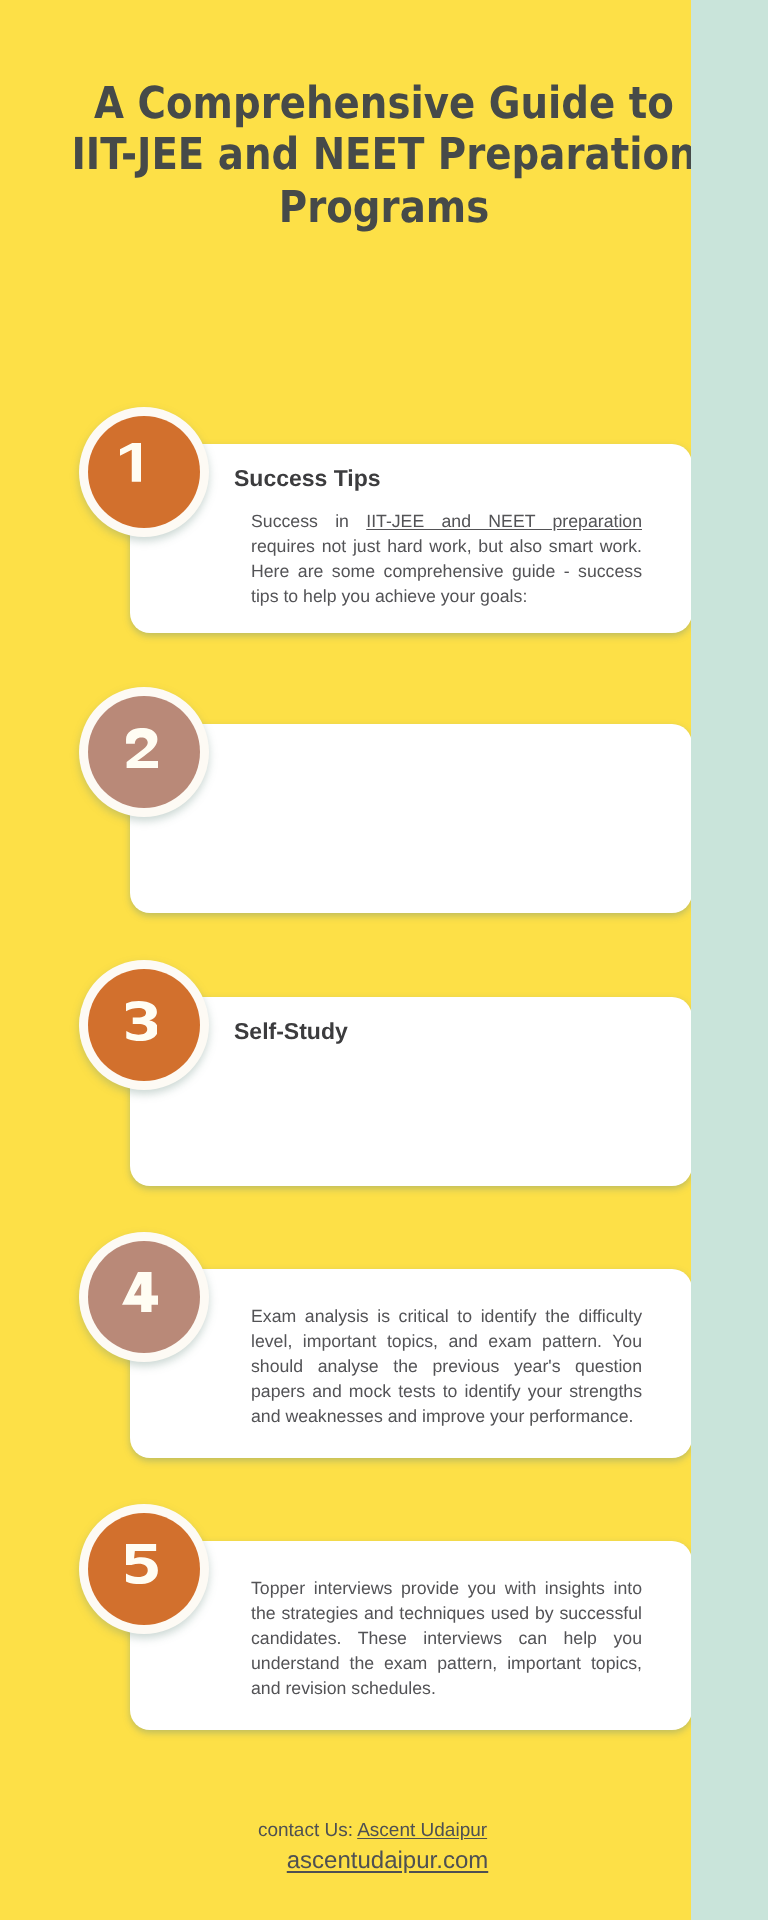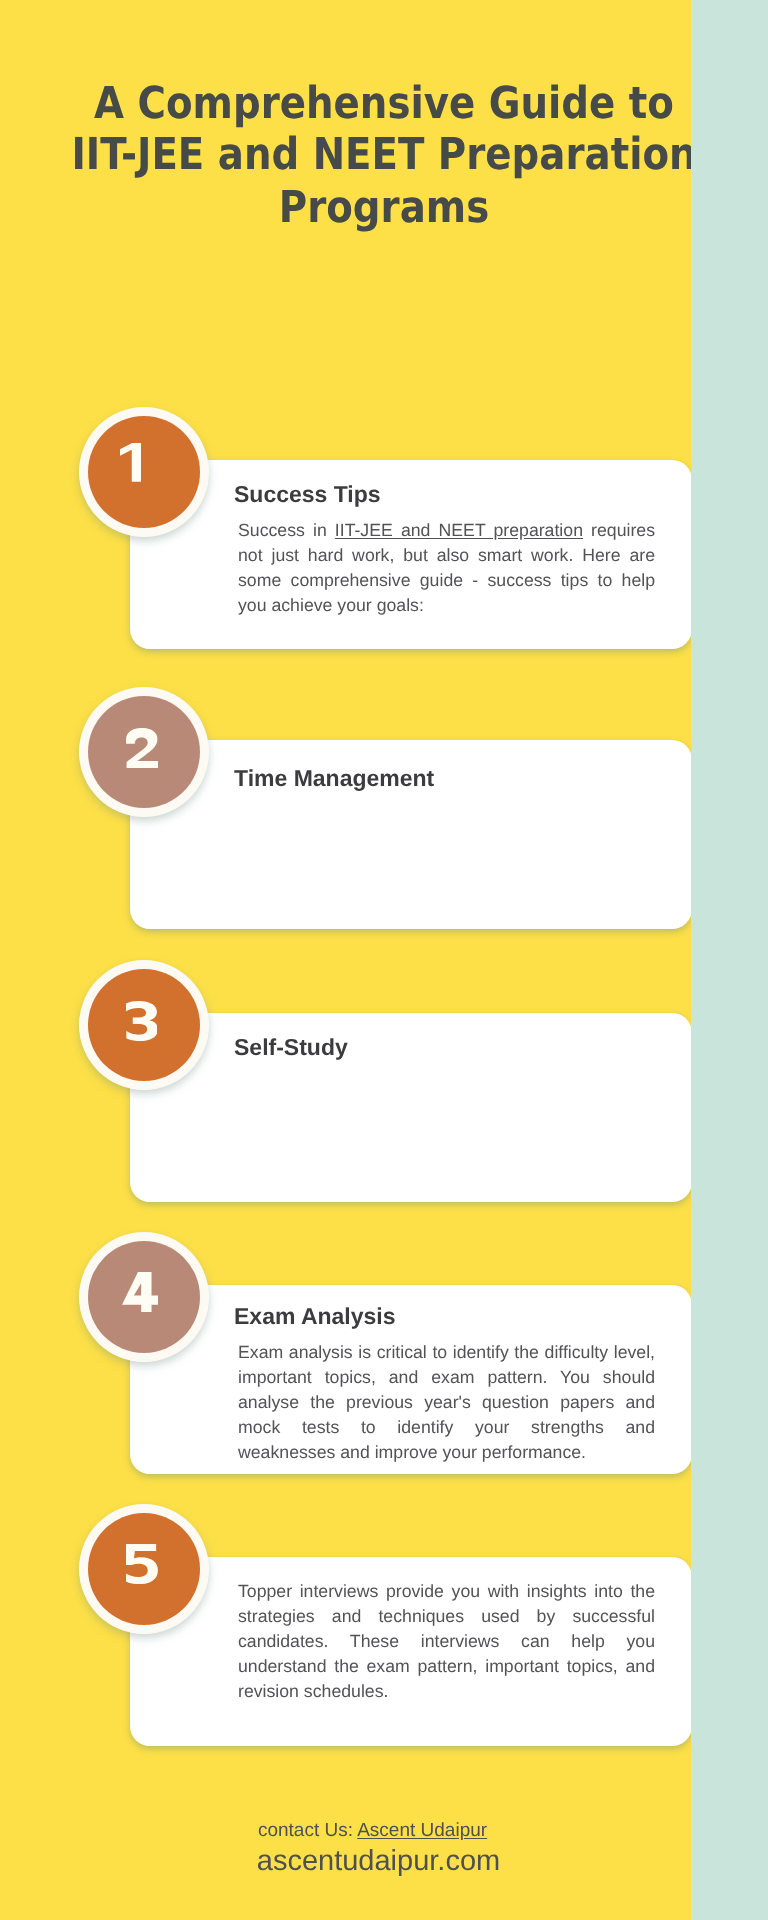--- a/index.html
+++ b/index.html
@@ -24,21 +24,21 @@
     color:#464a49;
   }
   .title .tl { display:block; white-space:nowrap; transform:scaleX(0.88); }
   .title .tl1 { position:absolute; left:0; top:78px;  width:768px; }
   .title .tl2 { position:absolute; left:0; top:129px; width:768px; }
   .title .tl3 { position:absolute; left:0; top:182px; width:768px; }
 
   
   .card-wrap { position:absolute; left:0; width:768px; height:0; }
   .card {
-    position:absolute; left:130px; top:16px; width:562px; height:189px;
+    position:absolute; left:130px; top:0; width:562px; height:189px;
     background:#ffffff; border-radius:20px;
     box-shadow:0 3px 7px rgba(105,140,128,0.42);
     box-sizing:border-box;
     padding:0 33px 0 104px;
     padding-top:var(--pt, 23px);
   }
   .badge {
     position:absolute; left:79px; top:-37px;
     width:130px; height:130px; border-radius:50%;
     background:#fdfaf4;
@@ -49,33 +49,33 @@
   .badge .inner {
     width:112px; height:112px; border-radius:50%;
     display:flex; align-items:center; justify-content:center;
   }
   .badge .numglyph { position:absolute; display:block; }
   .card h3 {
     margin:0 0 10px 0; font-size:23px; font-weight:bold;
     color:#3c3c3e; line-height:27px;
   }
   .card p {
-    margin:4px; font-size:17.7px; line-height:25px;
+    margin:17px; font-size:17.7px; line-height:25px;
     color:#535356; text-align:justify;
   }
   .card p u { text-decoration:underline; text-underline-offset:2px; }
 
   
   .footer {
     position:absolute; left:0; top:0; width:768px;
     text-align:center; color:#4e5052;
   }
   .footer .l1 { position:absolute; left:0; top:1818px; width:745px; font-size:19px; line-height:26px; }
   .footer .l1 u { text-underline-offset:2px; }
-  .footer .l2 { position:absolute; left:0; top:1846px; width:757px; font-size:29px; line-height:30px; text-underline-offset:2.5px; }
+  .footer .l2 { position:absolute; left:0; top:1846px; width:757px; font-size:24px; line-height:30px; text-decoration:underline; text-underline-offset:2.5px;padding-left:9px; }
 </style>
 </head>
 <body>
 
 <div class="page">
 
   <div class="title">
     <span class="tl tl1">A Comprehensive Guide to</span>
     <span class="tl tl2">IIT-JEE and NEET Preparation</span>
     <span class="tl tl3">Programs</span>
@@ -89,21 +89,20 @@
         </div>
         <div class="badge">
           <div class="inner" style="background: rgb(210, 112, 45);"></div>
           <svg width="21.4" height="38.8" viewBox="56.0 -1.0 453.0 1002.0" preserveAspectRatio="none" class="numglyph" style="left: 40.6px; top: 36.1px;">
             <path d="M305 175 L55 330 L55 160 L315 0 L510 0 L510 1000 L305 1000 Z" fill="#fffdf3"></path>
           </svg>
         </div>
       </div>
       <div class="card-wrap" style="top: 724px;">
         <div class="card" style="--pt: 25px;">
-          <h3>Time Management</h3>
         </div>
         <div class="badge">
           <div class="inner" style="background: rgb(185, 137, 120);"></div>
           <svg width="32.4" height="40.1" viewBox="29.0 -19.0 693.0 1020.0" preserveAspectRatio="none" class="numglyph" style="left: 46.5px; top: 40.8px;">
             <path d="M30 270 C30 175 64 101 132 50 C200 -1 286 -20 380 -20 C476 -20 553 6 612 58 C671 110 701 180 701 268 C701 346 677 416 630 478 C583 540 512 611 418 691 L270 822 L722 822 L722 1000 L42 1000 L42 848 L390 529 C459 467 494 409 494 355 C494 313 482 281 458 258 C434 235 400 224 356 224 C312 224 278 238 254 266 C230 294 218 332 218 380 L30 380 Z" fill="#fffdf3"></path>
           </svg>
         </div>
       </div>
       <div class="card-wrap" style="top: 997px;">
         <div class="card" style="--pt: 21px;">
@@ -111,21 +110,20 @@
         </div>
         <div class="badge">
           <div class="inner" style="background: rgb(210, 112, 45);"></div>
           <svg width="31.9" height="40.1" viewBox="60 -25 643 1025" preserveAspectRatio="none" class="numglyph" style="left: 46.5px; top: 40.5px;">
             <path d="M60 40 C130 -5 215 -25 320 -25 C430 -25 520 0 585 50 C650 100 683 168 683 254 C683 318 664 369 627 407 C600 435 566 454 527 464 C576 474 616 496 646 531 C684 576 703 634 703 706 C703 796 669 868 602 921 C535 974 445 1000 334 1000 C222 1000 133 976 66 929 L66 745 C140 805 222 835 310 835 C366 835 410 823 441 798 C472 774 488 740 488 697 C488 652 472 618 441 595 C410 572 364 560 304 560 L196 560 L196 400 L296 400 C352 400 394 389 422 367 C450 345 464 314 464 274 C464 235 450 205 423 184 C396 163 356 152 305 152 C224 152 144 180 60 236 Z" fill="#fffdf3"></path>
           </svg>
         </div>
       </div>
       <div class="card-wrap" style="top: 1269px;">
         <div class="card" style="--pt: 18px;">
-          <h3>Exam Analysis</h3>
           <p><span>Exam analysis is critical to identify the difficulty level, important topics, and exam pattern. You should analyse the previous year's question papers and mock tests to identify your strengths and weaknesses and improve your performance.</span></p>
         </div>
         <div class="badge">
           <div class="inner" style="background: rgb(185, 137, 120);"></div>
           <svg width="36.3" height="40.1" viewBox="27 0 841 1000" preserveAspectRatio="none" class="numglyph" style="left: 43px; top: 40.3px;">
             <path d="M397 0 L711 0 L711 587 L868 587 L868 818 L711 818 L711 1000 L471 1000 L471 818 L27 818 Z M471 282 L302 587 L471 587 Z" fill="#fffdf3"></path>
           </svg>
         </div>
       </div>
       <div class="card-wrap" style="top: 1541px;">

